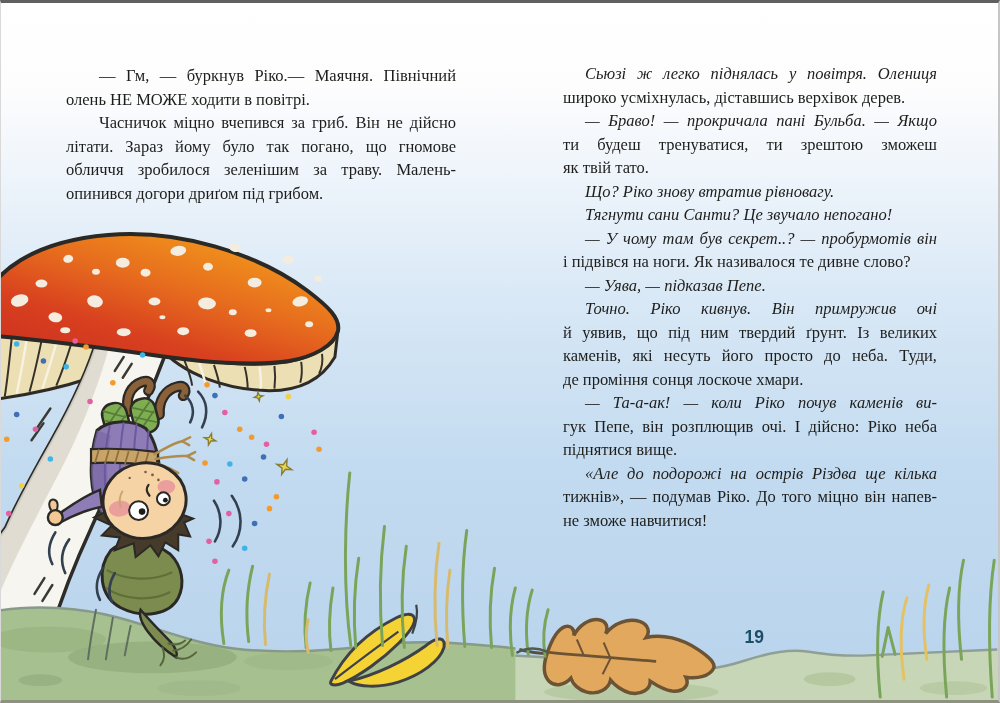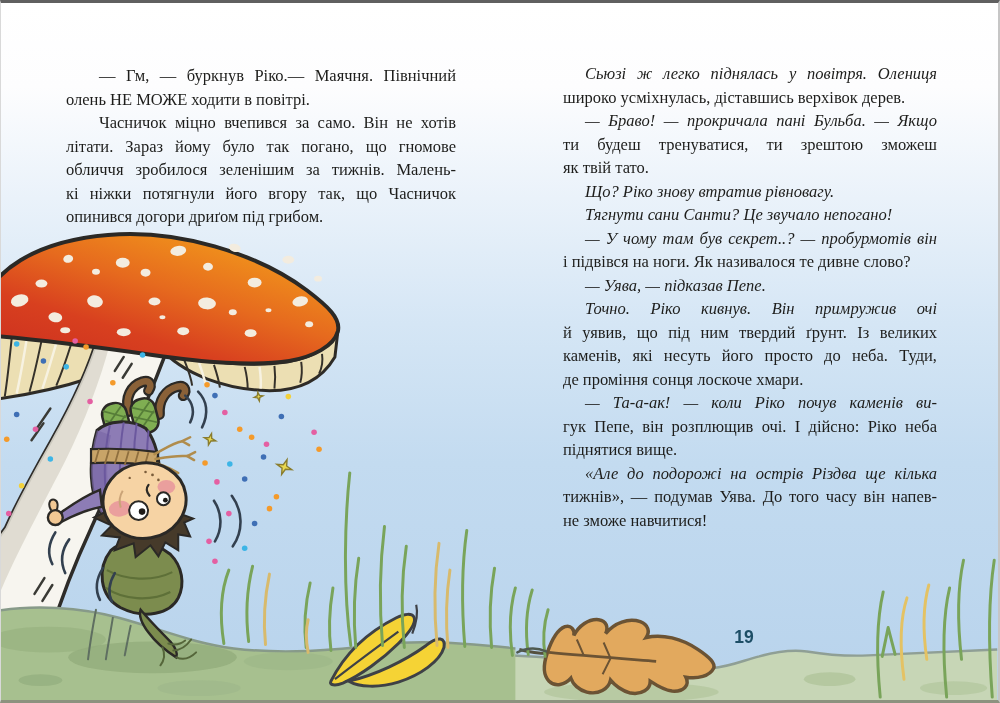--- a/index.html
+++ b/index.html
@@ -12,21 +12,21 @@
   }
   .art{position:absolute;left:0;top:0;width:100%;height:100%;}
   .textblock{position:absolute;color:#1d1d1b;font-size:16.5px;}
   .tl{left:65px;top:61px;width:390px;}
   .tr{left:562px;top:59px;width:374px;}
   .line{height:23.5px;line-height:23.5px;text-align:justify;text-align-last:justify;text-justify:inter-word;white-space:normal;}
   .line.end{text-align-last:left;}
   .tl .ind{padding-left:33px;}
   .tr .ind{padding-left:22px;font-style:italic;}
   .pageno{
-    position:absolute;left:723px;top:624px;width:40px;text-align:center;
+    position:absolute;left:723px;top:624px;width:40px;text-align:right;
     font-family:"Liberation Sans",sans-serif;font-weight:700;font-size:17.5px;color:#1d4e66;
   }
 </style>
 </head>
 <body>
 
 <div class="spread">
 
   <svg class="art" viewBox="0 0 1000 703" xmlns="http://www.w3.org/2000/svg">
     <defs>
@@ -311,24 +311,23 @@
       <path d="M 52,534 C 45,545 44,556 49,566"></path>
       <path d="M 66,541 C 58,552 57,564 62,575"></path>
       <path d="M 100,570 C 93,581 92,592 97,602"></path>
       <path d="M 112,575 C 106,585 105,595 109,604"></path>
     </g>
   </svg>
 
   <div class="textblock tl">
     <div class="line ind">— Гм, — буркнув Ріко.— Маячня. Північний</div>
     <div class="line end">олень НЕ МОЖЕ ходити в повітрі.</div>
-    <div class="line ind">Часничок міцно вчепився за само. Він не хотів</div>
+    <div class="line ind">Часничок міцно вчепився за гриб. Він не дійсно</div>
     <div class="line">літати. Зараз йому було так погано, що гномове</div>
-    <div class="line">обличчя зробилося зеленішим за тижнів. Малень-</div>
-    <div class="line">кі ніжки потягнули його вгору так, що Часничок</div>
+    <div class="line">обличчя зробилося зеленішим за траву. Малень-</div>
     <div class="line end">опинився догори дриґом під грибом.</div>
   </div>
 
   <div class="textblock tr">
     <div class="line ind">Сьюзі ж легко піднялась у повітря. Олениця</div>
     <div class="line end">широко усміхнулась, діставшись верхівок дерев.</div>
     <div class="line ind">— Браво! — прокричала пані Бульба. — Якщо</div>
     <div class="line">ти будеш тренуватися, ти зрештою зможеш</div>
     <div class="line end">як твій тато.</div>
     <div class="line ind end">Що? Ріко знову втратив рівновагу.</div>
@@ -337,19 +336,19 @@
     <div class="line end">і підвівся на ноги. Як називалося те дивне слово?</div>
     <div class="line ind end">— Уява, — підказав Пепе.</div>
     <div class="line ind">Точно. Ріко кивнув. Він примружив очі</div>
     <div class="line">й уявив, що під ним твердий ґрунт. Із великих</div>
     <div class="line">каменів, які несуть його просто до неба. Туди,</div>
     <div class="line end">де проміння сонця лоскоче хмари.</div>
     <div class="line ind">— Та-а-ак! — коли Ріко почув каменів ви-</div>
     <div class="line">гук Пепе, він розплющив очі. І дійсно: Ріко неба</div>
     <div class="line end">піднятися вище.</div>
     <div class="line ind">«Але до подорожі на острів Різдва ще кілька</div>
-    <div class="line">тижнів», — подумав Уява. До того часу він напев-</div>
+    <div class="line">тижнів», — подумав Ріко. До того міцно він напев-</div>
     <div class="line end">не зможе навчитися!</div>
   </div>
 
   <div class="pageno">19</div>
 
 </div>
 
 </body></html>

